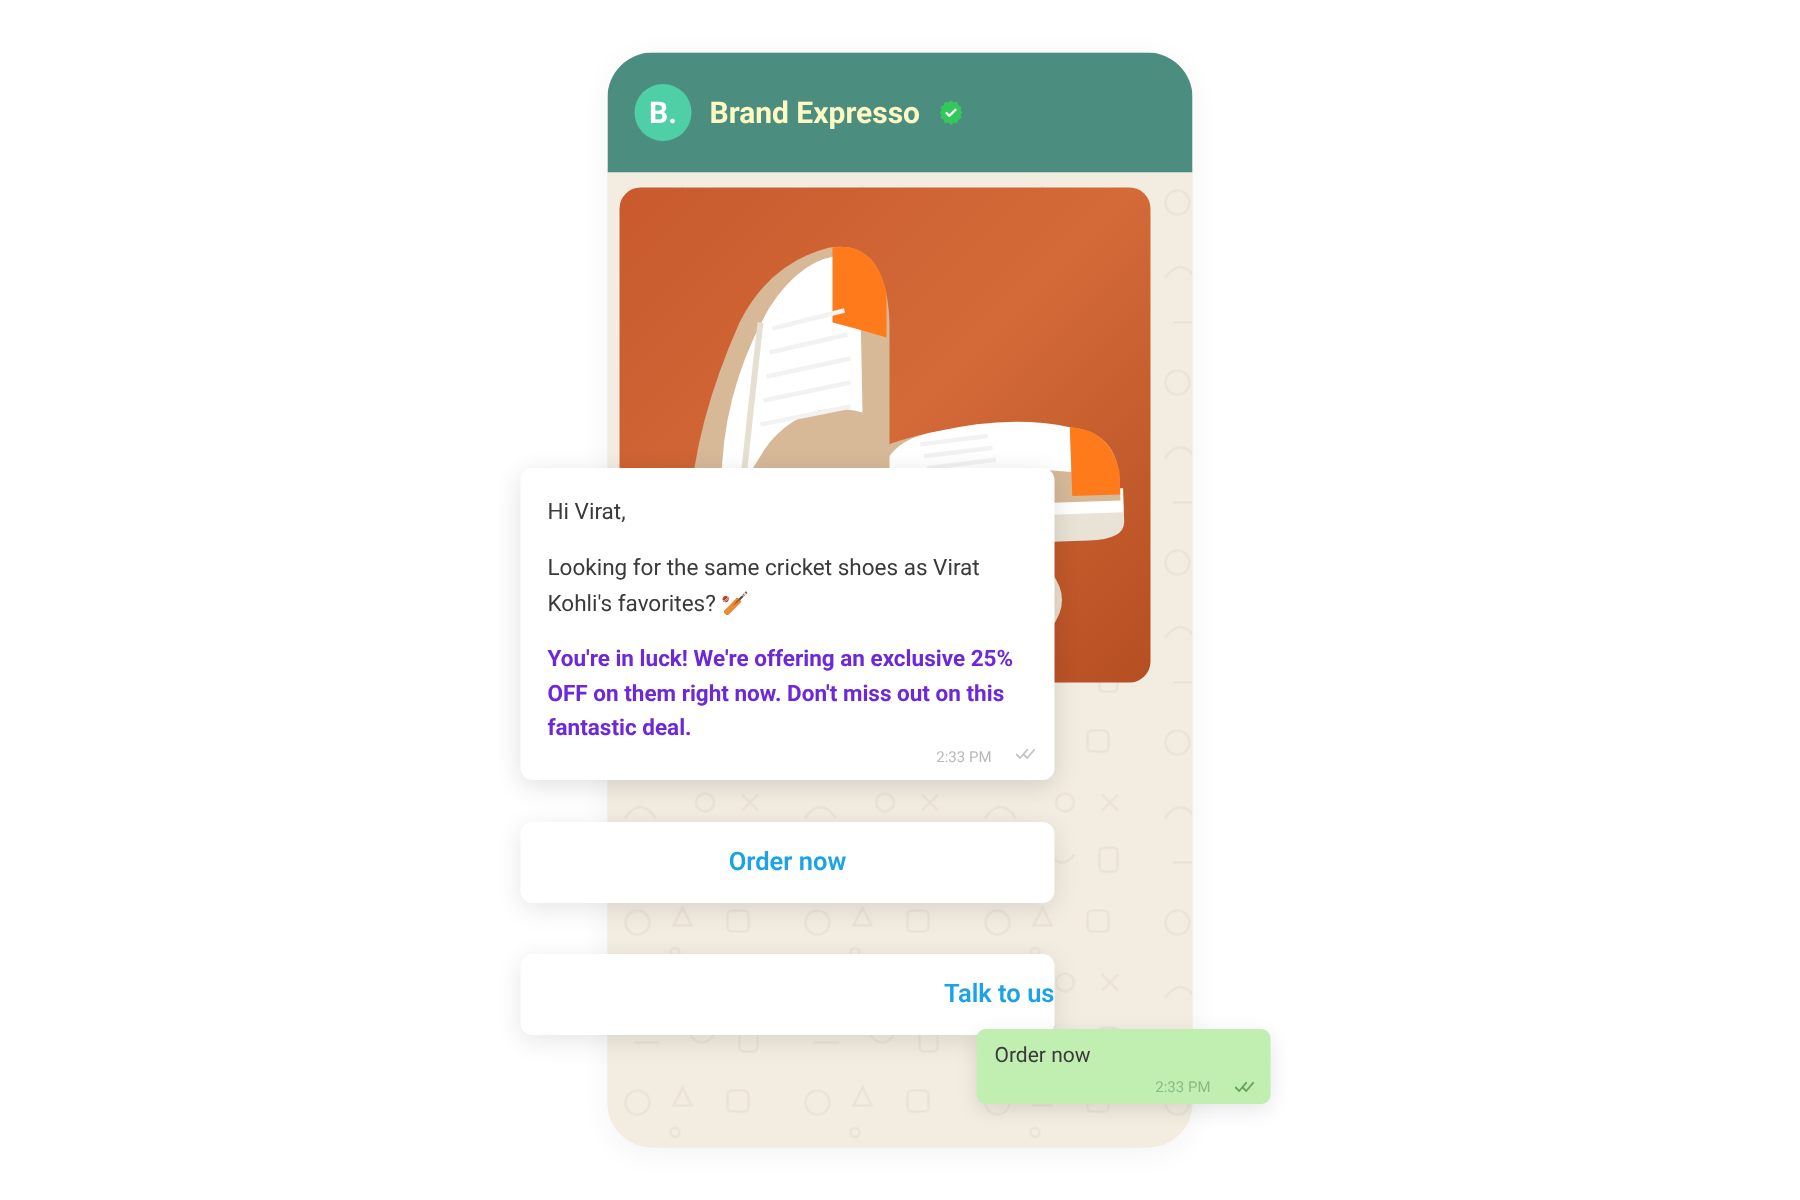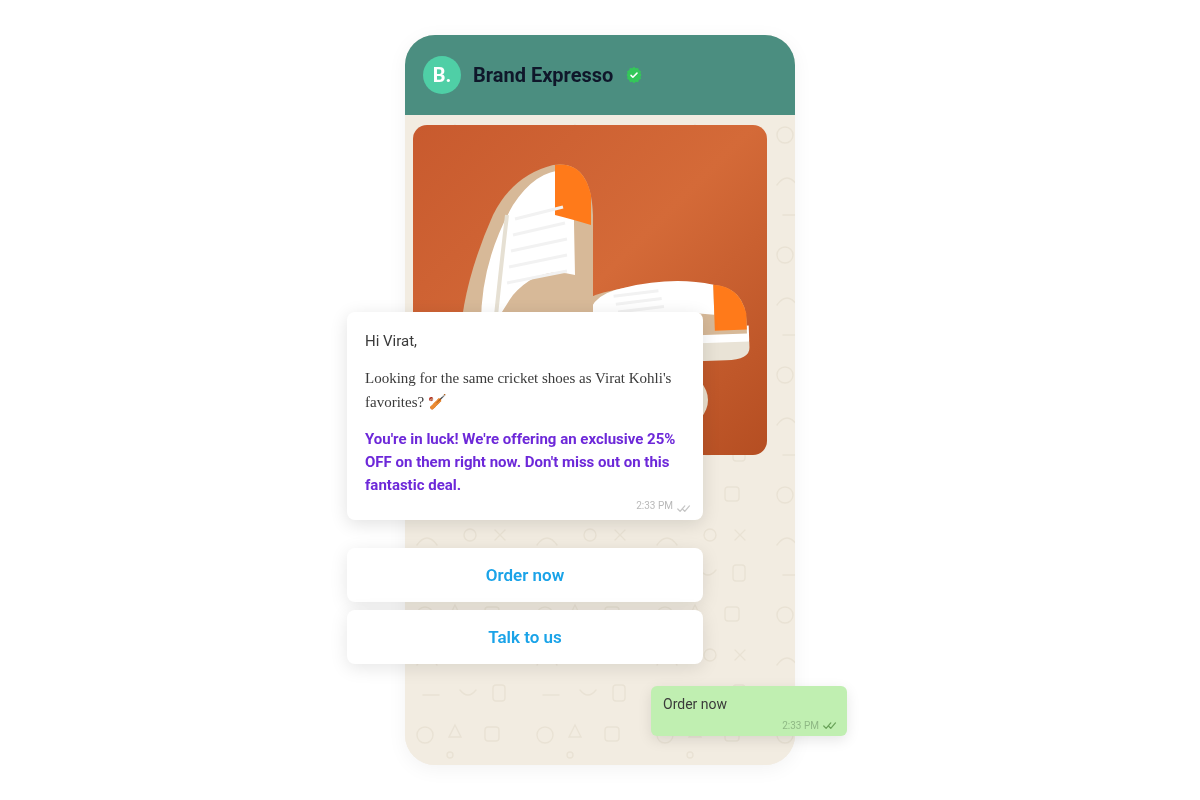--- a/index.html
+++ b/index.html
@@ -38,21 +38,21 @@
     border-radius: 50%;
     background: #4fcfa6;
     color: #ffffff;
     font-weight: 700;
     font-size: 20px;
     display: flex;
     align-items: center;
     justify-content: center;
   }
   .brand-name {
-    color: #0f172a;
+    color: #fef9c3;
     font-weight: 700;
     font-size: 20px;
   }
   .verified {
     width: 18px; height: 18px;
     display: inline-block;
   }
 
   
   .chat-bg {
@@ -90,31 +90,31 @@
     box-shadow: 0 4px 18px rgba(0,0,0,0.12);
     padding: 18px 18px 22px 18px;
     font-size: 15px;
     line-height: 1.55;
     color: #3a3a3a;
   }
   .msg-main {
     width: 356px;
   }
   .msg-main .greeting { margin-bottom: 14px; }
-  .msg-main .line2 { margin-bottom: 14px; font-family: Liberation Serif, serif; }
+  .msg-main .line2 { margin-bottom: 14px; }
   .msg-main .bold { font-weight: 700; color: #6d28d9; }
   .msg-meta {
     position: absolute;
     right: 12px;
     bottom: 6px;
     font-size: 10px;
     color: #b9b9b9;
     display: flex;
-    align-items: flex-end;
-    gap: 4px;
+    align-items: flex-start;
+    gap: 16px;
   }
   .ticks { width: 14px; height: 10px; }
 
   .action-btn {
     position: absolute;
     width: 356px;
     height: 54px;
     background: #ffffff;
     border-radius: 8px;
     box-shadow: 0 4px 18px rgba(0,0,0,0.10);
@@ -245,21 +245,21 @@
     <svg class="ticks" viewBox="0 0 18 12">
       <path d="M1 6 l3 3 l6 -7" stroke="#c6c6c6" stroke-width="1.6" fill="none" stroke-linecap="round" stroke-linejoin="round"></path>
       <path d="M7 6 l3 3 l6 -7" stroke="#c6c6c6" stroke-width="1.6" fill="none" stroke-linecap="round" stroke-linejoin="round"></path>
     </svg>
   </div>
 </div>
 
 <div class="action-btn" style="left:347px; top:548px;">
   <span>Order now</span>
 </div>
-<div class="action-btn" style="left:347px; top:610px;">
+<div class="action-btn" style="left:347px; top:636px;justify-content:flex-end;">
   <span>Talk to us</span>
 </div>
 
 <div class="bubble-out" style="left:651px; top:686px;">
   <span>Order now</span>
   <div class="msg-meta">
     <span>2:33 PM</span>
     <svg class="ticks" viewBox="0 0 18 12">
       <path d="M1 6 l3 3 l6 -7" stroke="#6aa35a" stroke-width="1.6" fill="none" stroke-linecap="round" stroke-linejoin="round"></path>
       <path d="M7 6 l3 3 l6 -7" stroke="#6aa35a" stroke-width="1.6" fill="none" stroke-linecap="round" stroke-linejoin="round"></path>

